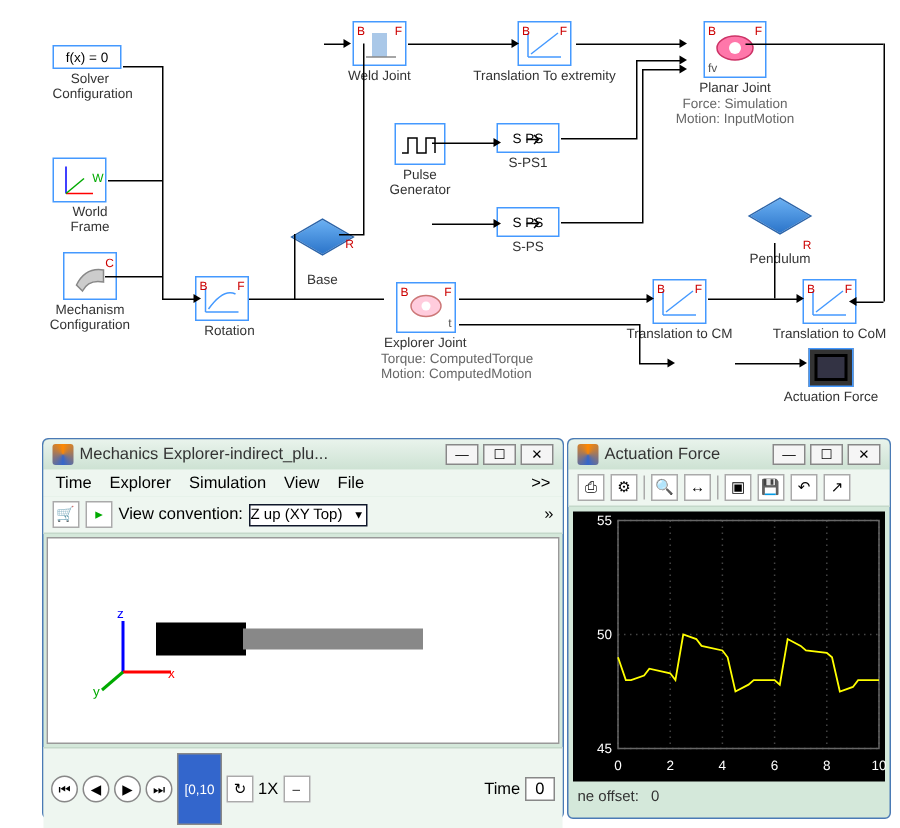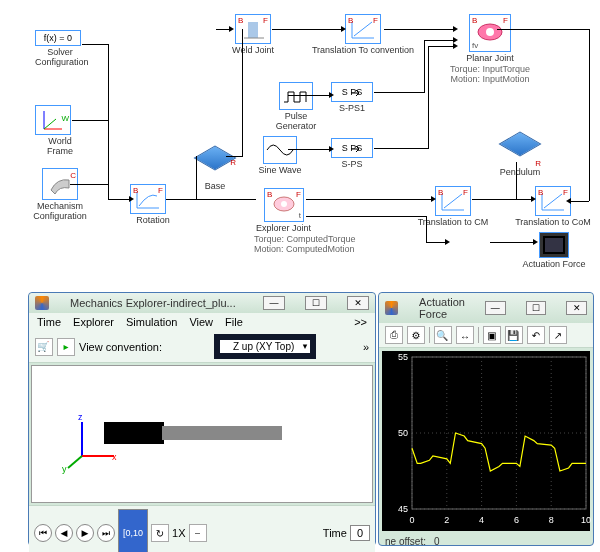--- a/index.html
+++ b/index.html
@@ -8,31 +8,31 @@
   .block { position: absolute; text-align: center; }
   .block-box { border: 1px solid #49f; background: #fff; display: flex; align-items: center; justify-content: center; position: relative; }
   .block-label { font-size: 9px; color: #333; margin-top: 2px; line-height: 1.1; }
   .port-lbl { font-size: 8px; position: absolute; color: #c00; }
   .line { position: absolute; background: #000; }
   .hline { height: 1px; }
   .vline { width: 1px; }
   .arrow-r::after { content: ''; position: absolute; right: -4px; top: -3px; border-left: 5px solid #000; border-top: 3px solid transparent; border-bottom: 3px solid transparent; }
   .arrow-l::after { content: ''; position: absolute; left: -4px; top: -3px; border-right: 5px solid #000; border-top: 3px solid transparent; border-bottom: 3px solid transparent; }
   .window { position: absolute; border: 1px solid #4a7ab5; border-radius: 4px; background: #d4e8da; font-size: 11px; }
-  .titlebar { display: flex; align-items: center; padding: 3px 6px; background: linear-gradient(#e9f3ec,#cde2d3); border-radius: 4px 4px 0 0; gap: 17px; }
+  .titlebar { display: flex; align-items: center; padding: 3px 6px; background: linear-gradient(#e9f3ec,#cde2d3); border-radius: 4px 4px 0 0; }
   .tb-title { flex: 1; padding-left: 4px; color: #333; }
   .wbtn { width: 22px; height: 14px; border: 1px solid #888; margin-left: 3px; background: #f5f5f5; font-size: 9px; text-align: center; line-height: 12px; cursor: pointer; }
   .menubar { display: flex; gap: 12px; padding: 3px 8px; background: #eef6f0; font-size: 11px; }
   .toolbar { display: flex; align-items: center; gap: 4px; padding: 3px 6px; background: #eef6f0; border-bottom: 1px solid #c4d8ca; }
   .tbtn { width: 18px; height: 18px; border: 1px solid #aaa; background: #fff; display:inline-flex; align-items:center; justify-content:center; font-size:10px; cursor:pointer; }
   .view3d { background: #fff; border: 1px solid #999; margin: 2px; position: relative; }
   .controls { display: flex; align-items: center; gap: 3px; padding: 3px 5px; background: #eef6f0; border-top: 1px solid #c4d8ca; }
   .ctrlbtn { width: 18px; height: 18px; border: 1px solid #888; border-radius: 9px; background: #fff; display:inline-flex; align-items:center; justify-content:center; font-size:9px; cursor:pointer; }
   .scope-area { background: #000; margin: 3px; position: relative; }
-  .select { border:6px solid #0f172a; background:#fff; padding:1px 16px 1px 13px; font-size:10px; position:relative;margin-left:48px; }
+  .select { border:1px solid #0f172a; background:#fff; padding:1px 16px 1px 0; font-size:10px; position:relative; }
   .select::after { content:'▾'; position:absolute; right:3px; top:1px; font-size:9px; }
   .iso-cube { width: 24px; height: 24px; transform: rotate(45deg) skew(-15deg,-15deg); background: linear-gradient(135deg,#6ab0f3,#2b74c9); border:1px solid #2b64a9; }
   .small-text { font-size: 9px; color: #666; }
   .icon-matlab { width:14px; height:14px; background: conic-gradient(#f80,#36c,#f80); border-radius:2px; }
 </style>
 </head>
 <body>
 
 <div class="canvas">
 
@@ -101,74 +101,66 @@
 <div class="block" style="left:308px;top:14px;width:110px">
   <div class="block-box" style="width:36px;height:30px;margin:0 auto">
     <svg width="30" height="26">
           <line x1="4" y1="22" x2="4" y2="6" stroke="#49f"></line>
           <line x1="4" y1="22" x2="26" y2="22" stroke="#49f"></line>
           <line x1="6" y1="20" x2="24" y2="6" stroke="#49f"></line>
         </svg>
     <span class="port-lbl" style="left:2px;top:1px">B</span>
     <span class="port-lbl" style="right:2px;top:1px">F</span>
   </div>
-  <div class="block-label">Translation To convention</div>
+  <div class="block-label">Translation To extremity</div>
 </div>
 
 <div class="block" style="left:440px;top:14px;width:100px">
   <div class="block-box" style="width:42px;height:38px;margin:0 auto">
     <svg width="36" height="34">
           <ellipse cx="18" cy="16" rx="12" ry="8" fill="#f7a" stroke="#c36"></ellipse>
           <circle cx="18" cy="16" r="4" fill="#fff"></circle>
         </svg>
     <span class="port-lbl" style="left:2px;top:1px">B</span>
     <span class="port-lbl" style="right:2px;top:1px">F</span>
     <span class="port-lbl" style="left:2px;bottom:1px;color:#555">fv</span>
   </div>
   <div class="block-label">Planar Joint</div>
-  <div class="small-text">Torque: InputTorque</div>
+  <div class="small-text">Force: Simulation</div>
   <div class="small-text">Motion: InputMotion</div>
 </div>
 
 <div class="block" style="left:490px;top:128px;width:60px">
   <div style="width:34px;height:34px;margin:0 auto;position:relative">
     <div class="iso-cube" style="margin:4px auto"></div>
     <span class="port-lbl" style="right:-4px;bottom:-2px">R</span>
   </div>
   <div class="block-label">Pendulum</div>
 </div>
 
-<div class="block" style="left:268px;top:82px;width:56px">
+<div class="block" style="left:252px;top:82px;width:56px">
   <div class="block-box" style="width:34px;height:28px;margin:0 auto">
     <svg width="30" height="24">
           <path d="M3 18 L7 18 L7 8 L13 8 L13 18 L19 18 L19 8 L25 8 L25 18" stroke="#000" fill="none"></path>
         </svg>
   </div>
   <div class="block-label" style="white-space:pre-line">Pulse
 Generator</div>
 </div>
 
 <div class="block" style="left:328px;top:82px;width:48px">
   <div class="block-box" style="width:42px;height:20px;margin:0 auto;font-size:9px">
     <span>S PS</span>
     <svg width="10" height="10" style="position:absolute;right:12px;top:5px">
           <path d="M1 5 L9 5 M6 2 L9 5 L6 8" stroke="#000" fill="none"></path>
         </svg>
   </div>
   <div class="block-label">S-PS1</div>
 </div>
 
-<div class="block" style="left:252px;top:136px;width:56px">
-  <div class="block-box" style="width:34px;height:28px;margin:0 auto">
-    <svg width="30" height="24">
-          <path d="M2 12 Q8 2 15 12 T28 12" stroke="#000" fill="none"></path>
-        </svg>
-  </div>
-  <div class="block-label">Sine Wave</div>
-</div>
 
 <div class="block" style="left:328px;top:138px;width:48px">
   <div class="block-box" style="width:42px;height:20px;margin:0 auto;font-size:9px">
     <span>S PS</span>
     <svg width="10" height="10" style="position:absolute;right:12px;top:5px">
           <path d="M1 5 L9 5 M6 2 L9 5 L6 8" stroke="#000" fill="none"></path>
         </svg>
   </div>
   <div class="block-label">S-PS</div>
 </div>

